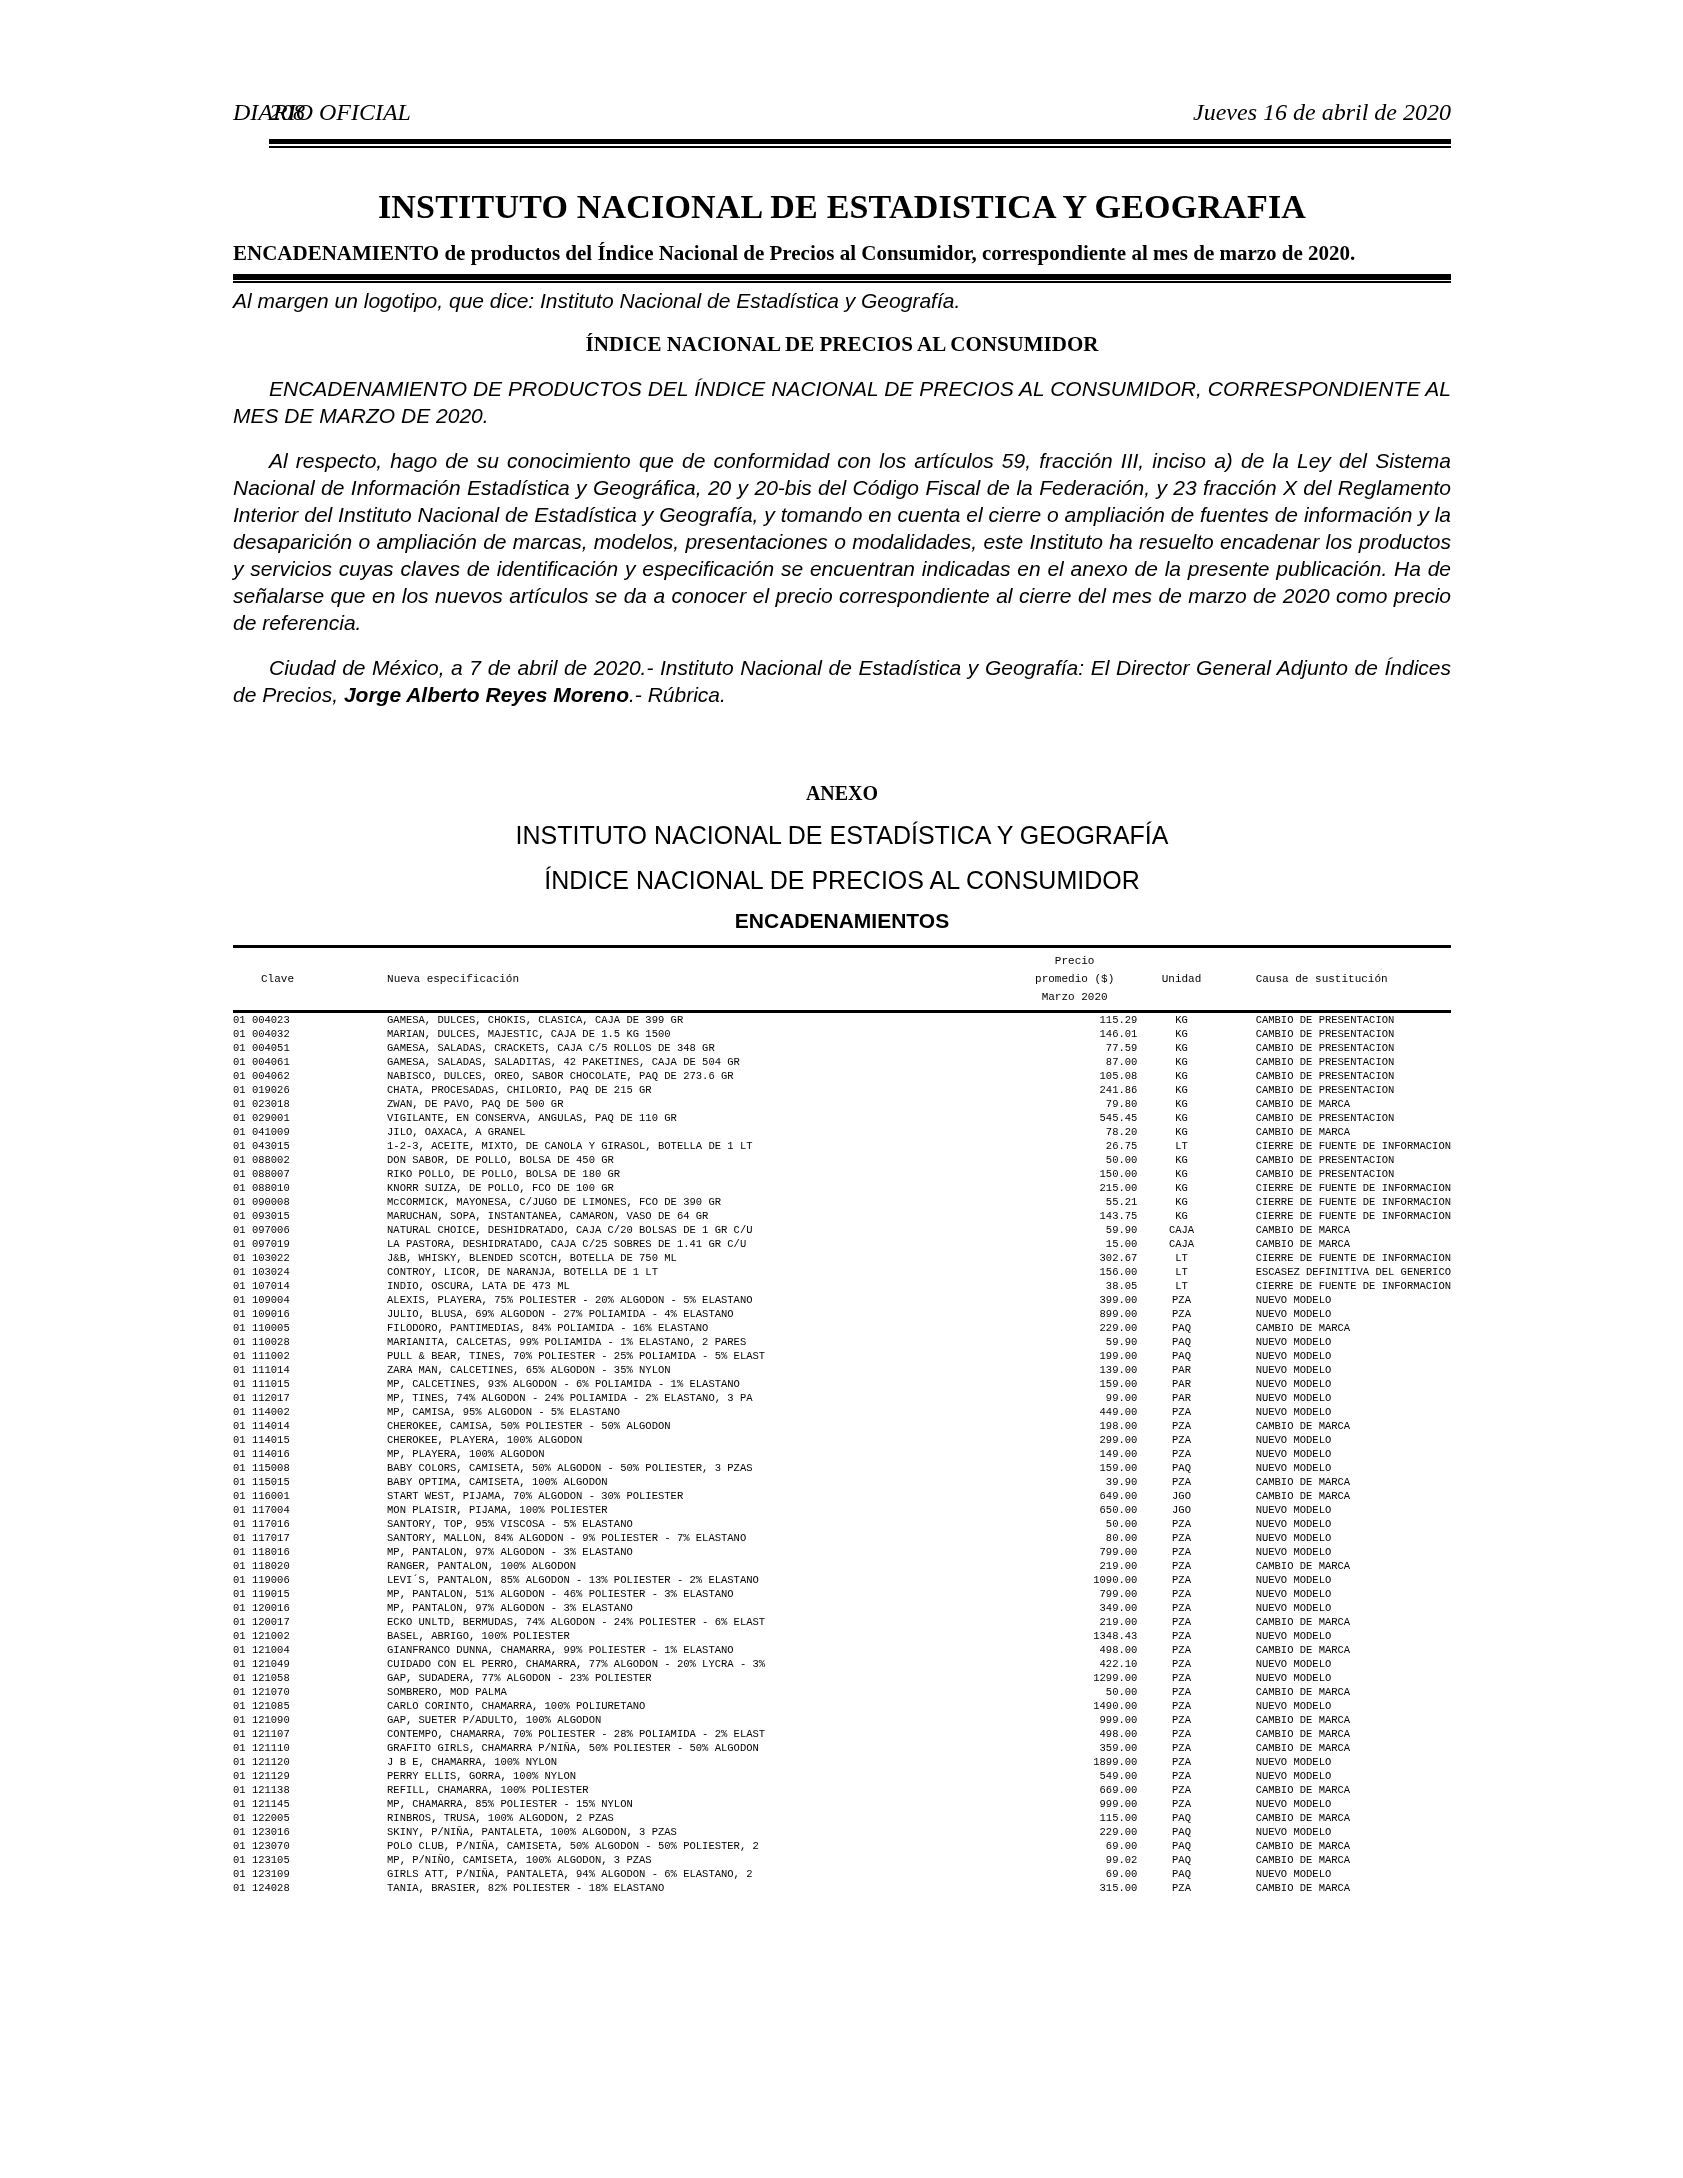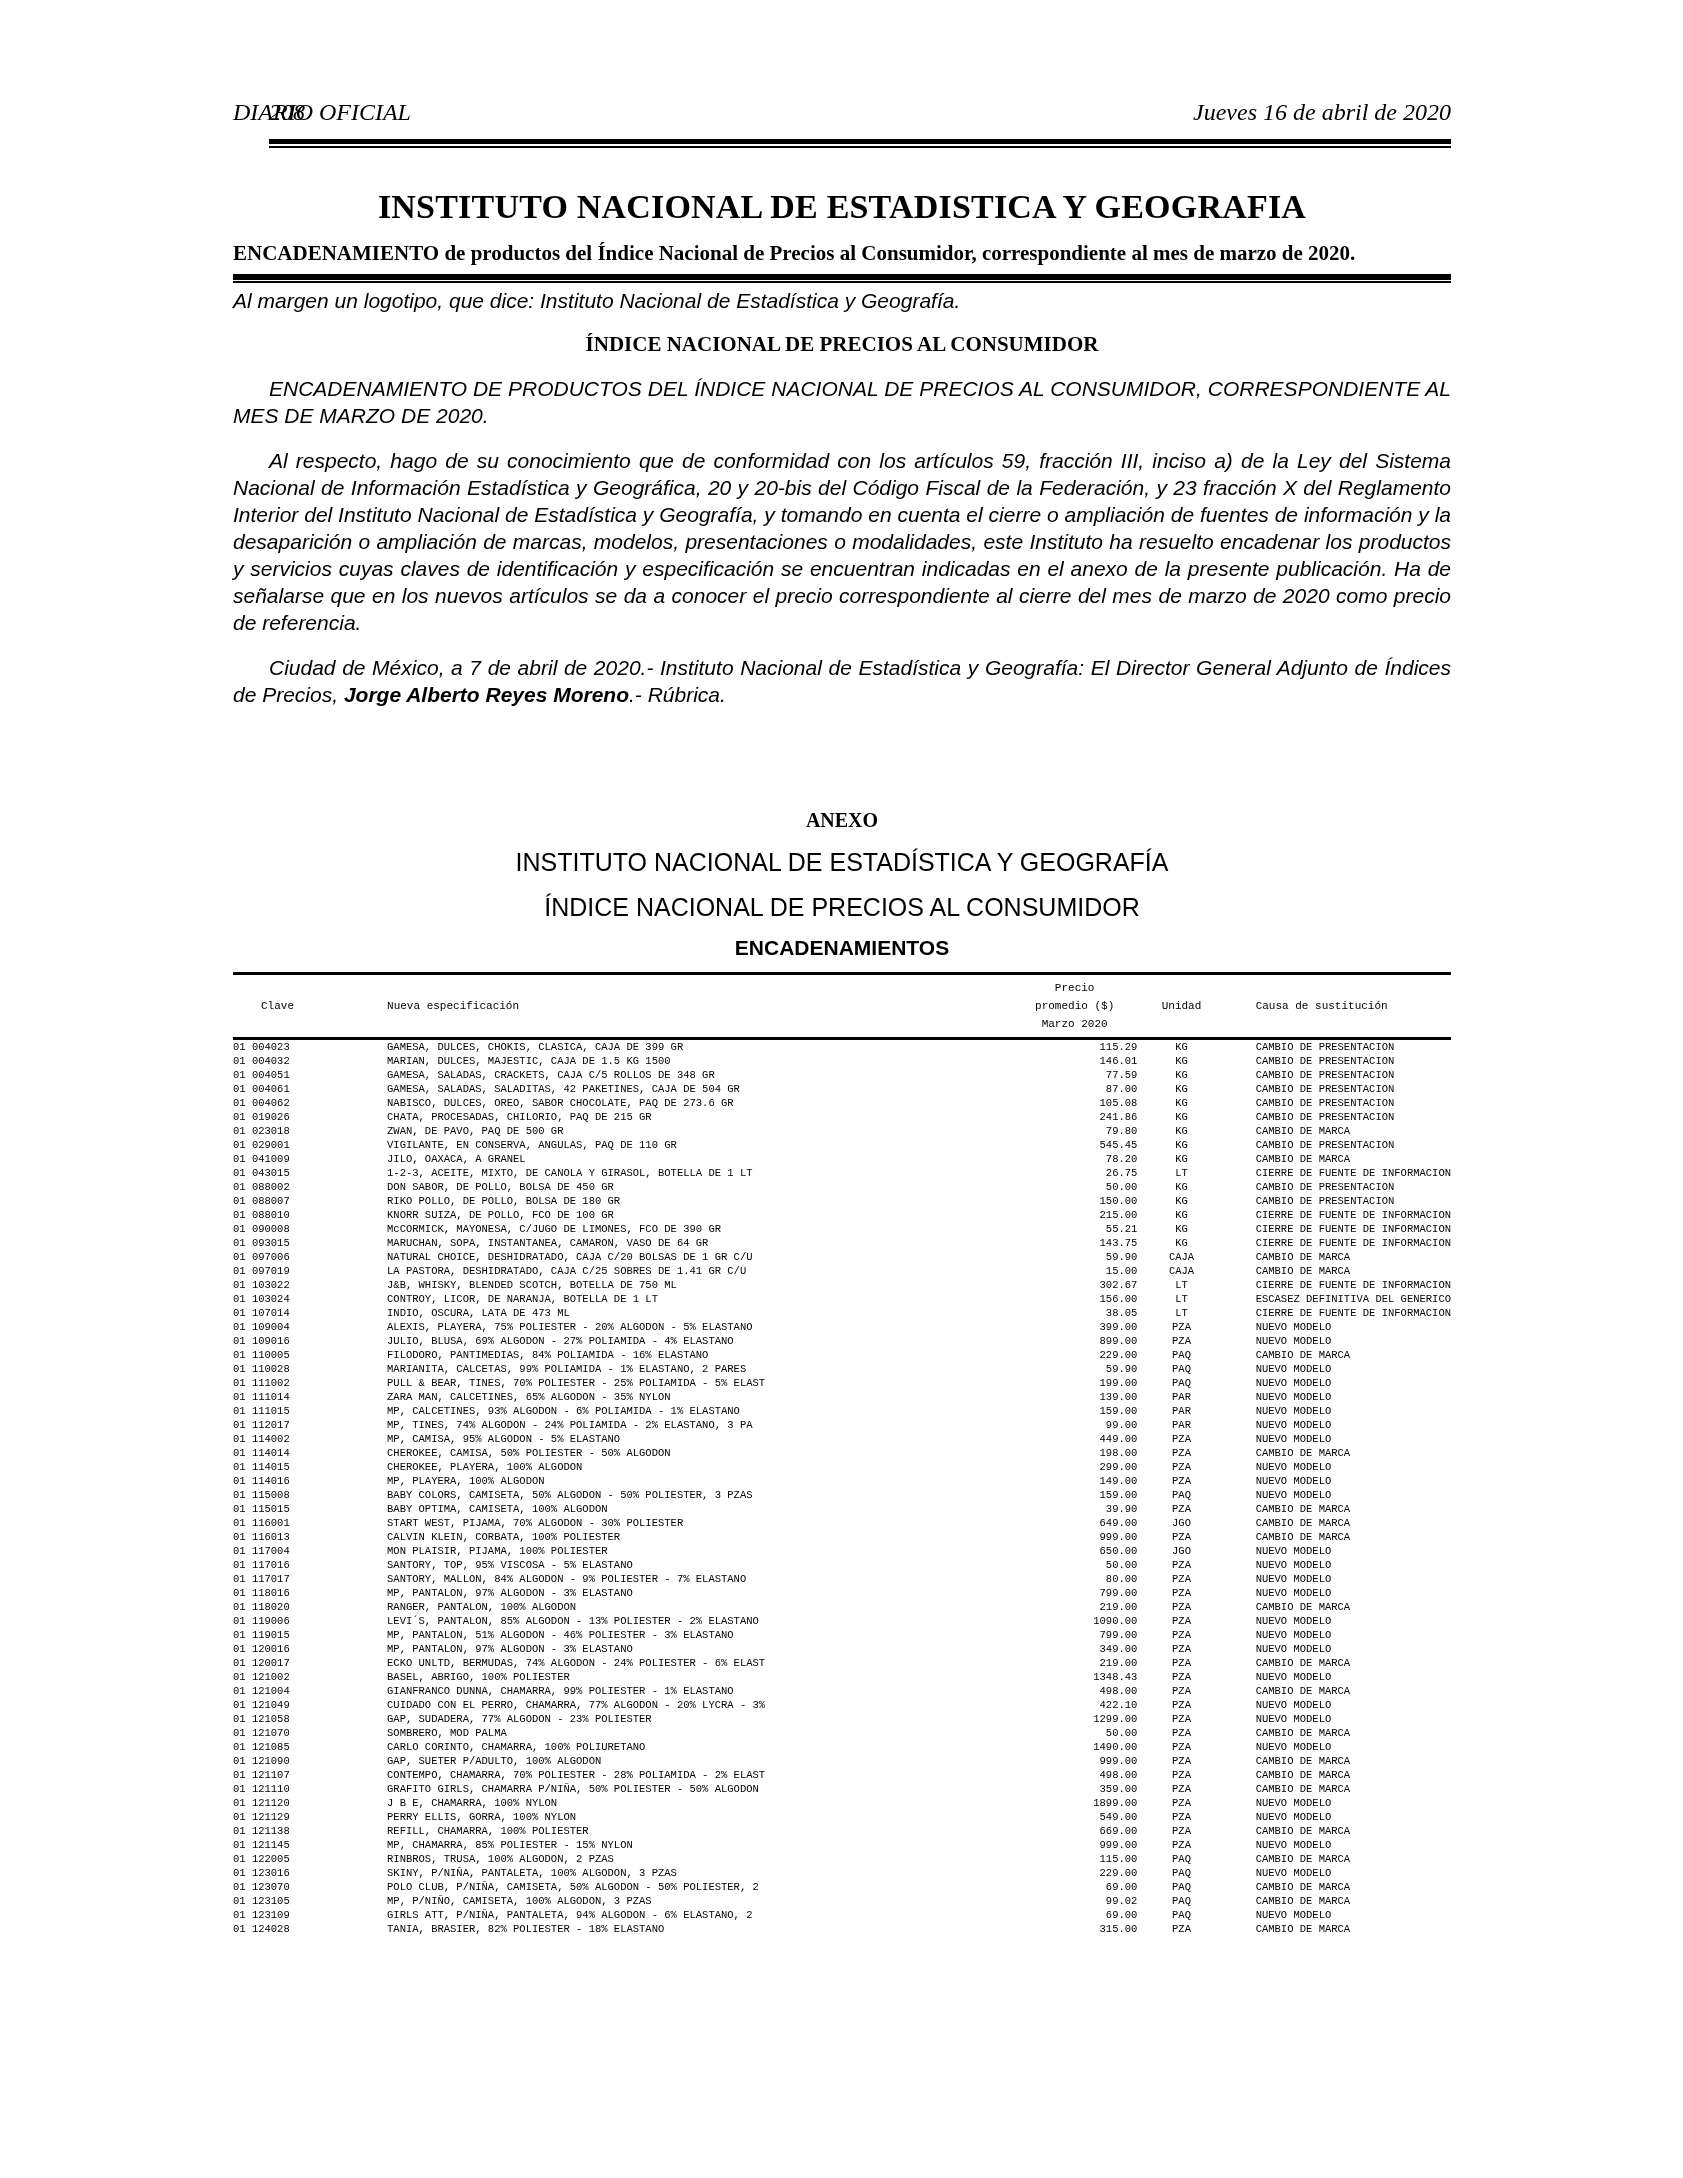--- a/index.html
+++ b/index.html
@@ -11,21 +11,21 @@
   .runhead .date { position: absolute; right: 0; top: 0; }
   .rule-double { margin-top: 4px; border-top: 5px solid #000; height: 2px; border-bottom: 2px solid #000; margin-left: 36px; }
   .main-title { font-family: "Liberation Serif", serif; font-weight: bold; font-size: 34px; text-align: center; margin-top: 40px; letter-spacing: 0.2px; }
   .subtitle { font-family: "Liberation Serif", serif; font-weight: bold; font-size: 21px; line-height: 26px; margin-top: 14px; text-align: justify; }
   .rule-thick { margin-top: 8px; border-top: 6px solid #000; height: 1px; border-bottom: 2px solid #000; }
   .p { font-size: 21px; line-height: 27px; text-align: justify; font-style: italic; }
   .p.indent { text-indent: 36px; }
   .margin-note { margin-top: 4px; }
   .sec-head { font-family: "Liberation Serif", serif; font-weight: bold; font-size: 21px; text-align: center; margin-top: 18px; }
   .gap-s { margin-top: 18px; }
-  .anexo { font-family: "Liberation Serif", serif; font-weight: bold; font-size: 20px; text-align: center; margin-top: 101px; }
+  .anexo { font-family: "Liberation Serif", serif; font-weight: bold; font-size: 20px; text-align: center; margin-top: 74px; }
   .anexo-line { font-size: 25px; text-align: center; margin-top: 16px; }
   .anexo-bold { font-size: 21px; font-weight: bold; text-align: center; margin-top: 14px; }
   table.enc { width: 1218px; border-collapse: collapse; font-family: "Liberation Mono", monospace; font-size: 10.5px; margin-top: 12px; }
   table.enc thead th { font-weight: normal; font-size: 11px; padding: 4px 0; vertical-align: middle; line-height: 18px; }
   table.enc thead tr { border-top: 3px solid #000; border-bottom: 3px solid #000; }
   table.enc td { padding: 0; height: 14px; line-height: 14px; white-space: nowrap; }
   .c-clave { width: 137px; text-align: left; }
   .c-spec { width: 515px; text-align: left; }
   .c-price { width: 134px; text-align: right; }
   .c-unit { width: 94px; text-align: center; }
@@ -320,27 +320,20 @@
           <td class="c-causa">CAMBIO DE MARCA</td>
         </tr>
         <tr>
           <td class="c-clave">01 116001</td>
           <td class="c-spec">START WEST, PIJAMA, 70% ALGODON - 30% POLIESTER</td>
           <td class="c-price">649.00</td>
           <td class="c-unit">JGO</td>
           <td class="c-causa">CAMBIO DE MARCA</td>
         </tr>
         <tr>
-          <td class="c-clave">01 116013</td>
-          <td class="c-spec">CALVIN KLEIN, CORBATA, 100% POLIESTER</td>
-          <td class="c-price">999.00</td>
-          <td class="c-unit">PZA</td>
-          <td class="c-causa">CAMBIO DE MARCA</td>
-        </tr>
-        <tr>
           <td class="c-clave">01 117004</td>
           <td class="c-spec">MON PLAISIR, PIJAMA, 100% POLIESTER</td>
           <td class="c-price">650.00</td>
           <td class="c-unit">JGO</td>
           <td class="c-causa">NUEVO MODELO</td>
         </tr>
         <tr>
           <td class="c-clave">01 117016</td>
           <td class="c-spec">SANTORY, TOP, 95% VISCOSA - 5% ELASTANO</td>
           <td class="c-price">50.00</td>

